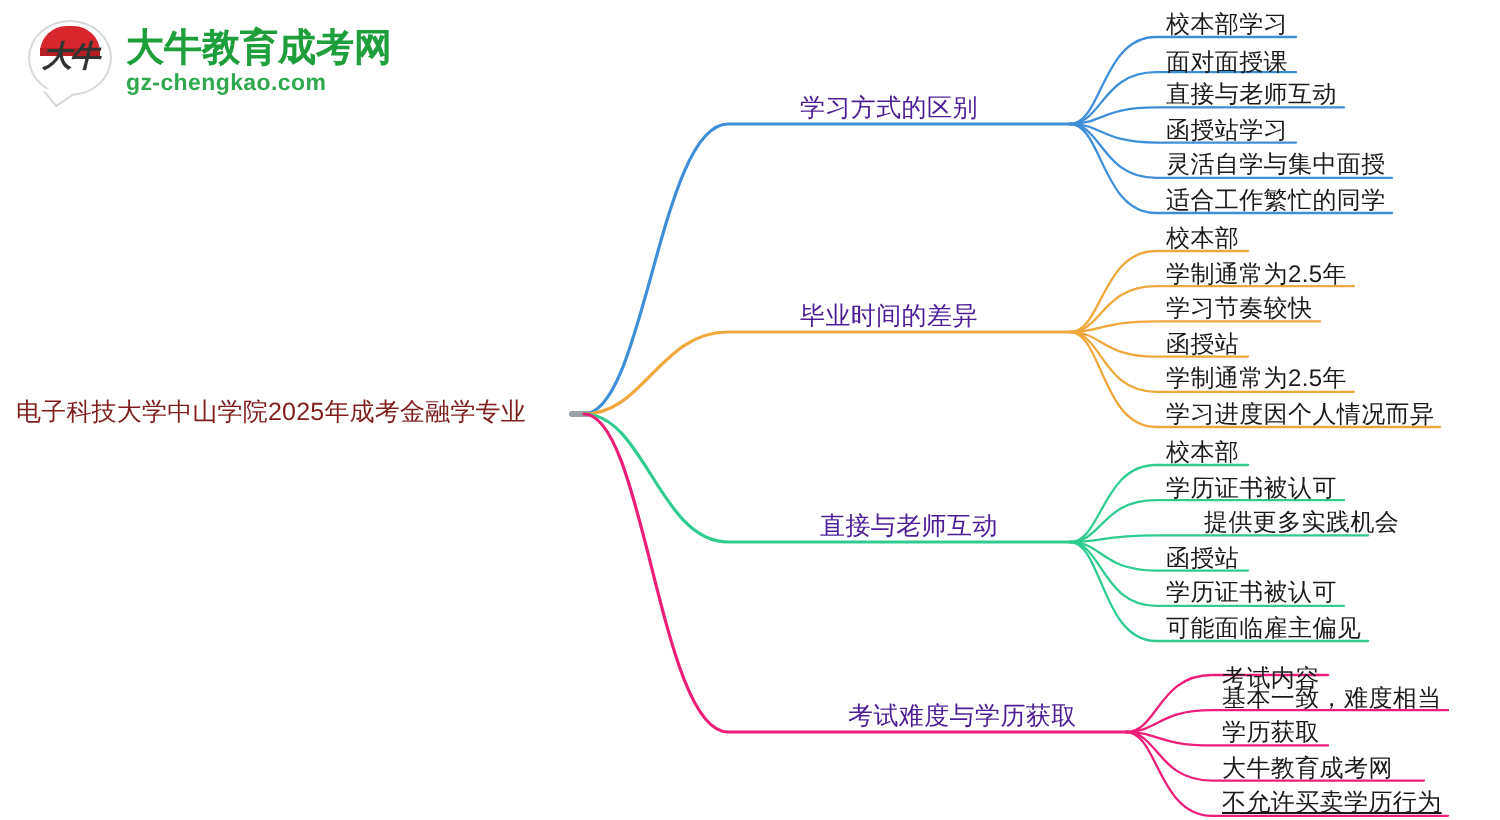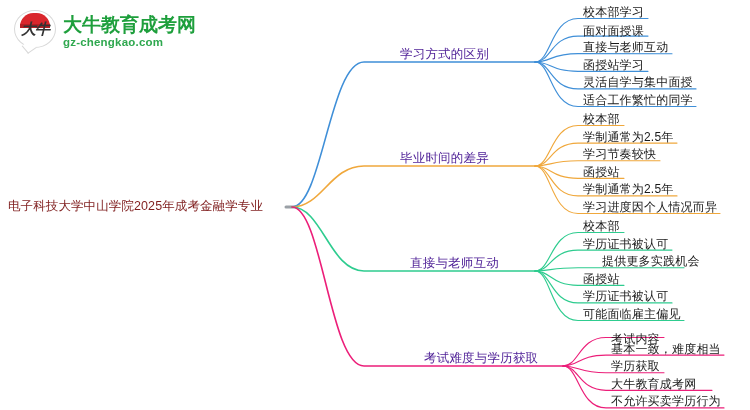--- a/index.html
+++ b/index.html
@@ -185,15 +185,15 @@
     <div class="node-label leaf-label" style="left: 583px; top: 236.6px;">学历证书被认可</div>
     <div class="node-label leaf-label" style="left: 602px; top: 254.2px;">提供更多实践机会</div>
     <div class="node-label leaf-label" style="left: 583px; top: 271.8px;">函授站</div>
     <div class="node-label leaf-label" style="left: 583px; top: 289.4px;">学历证书被认可</div>
     <div class="node-label leaf-label" style="left: 583px; top: 307px;">可能面临雇主偏见</div>
     <div class="node-label branch-label" style="left: 410px; top: 256px;">直接与老师互动</div>
     <div class="node-label leaf-label" style="left: 611px; top: 332px;">考试内容</div>
     <div class="node-label leaf-label" style="left: 611px; top: 341.6px;">基本一致，难度相当</div>
     <div class="node-label leaf-label" style="left: 611px; top: 359.2px;">学历获取</div>
     <div class="node-label leaf-label" style="left: 611px; top: 376.8px;">大牛教育成考网</div>
-    <div class="node-label leaf-label" style="left: 611px; top: 394.4px;">不允许买卖学历行为</div>
+    <div class="node-label leaf-label" style="left: 611px; top: 394.4px; text-decoration: underline;">不允许买卖学历行为</div>
     <div class="node-label branch-label" style="left: 424px; top: 351px;">考试难度与学历获取</div>
   </div>
 
 </body></html>

